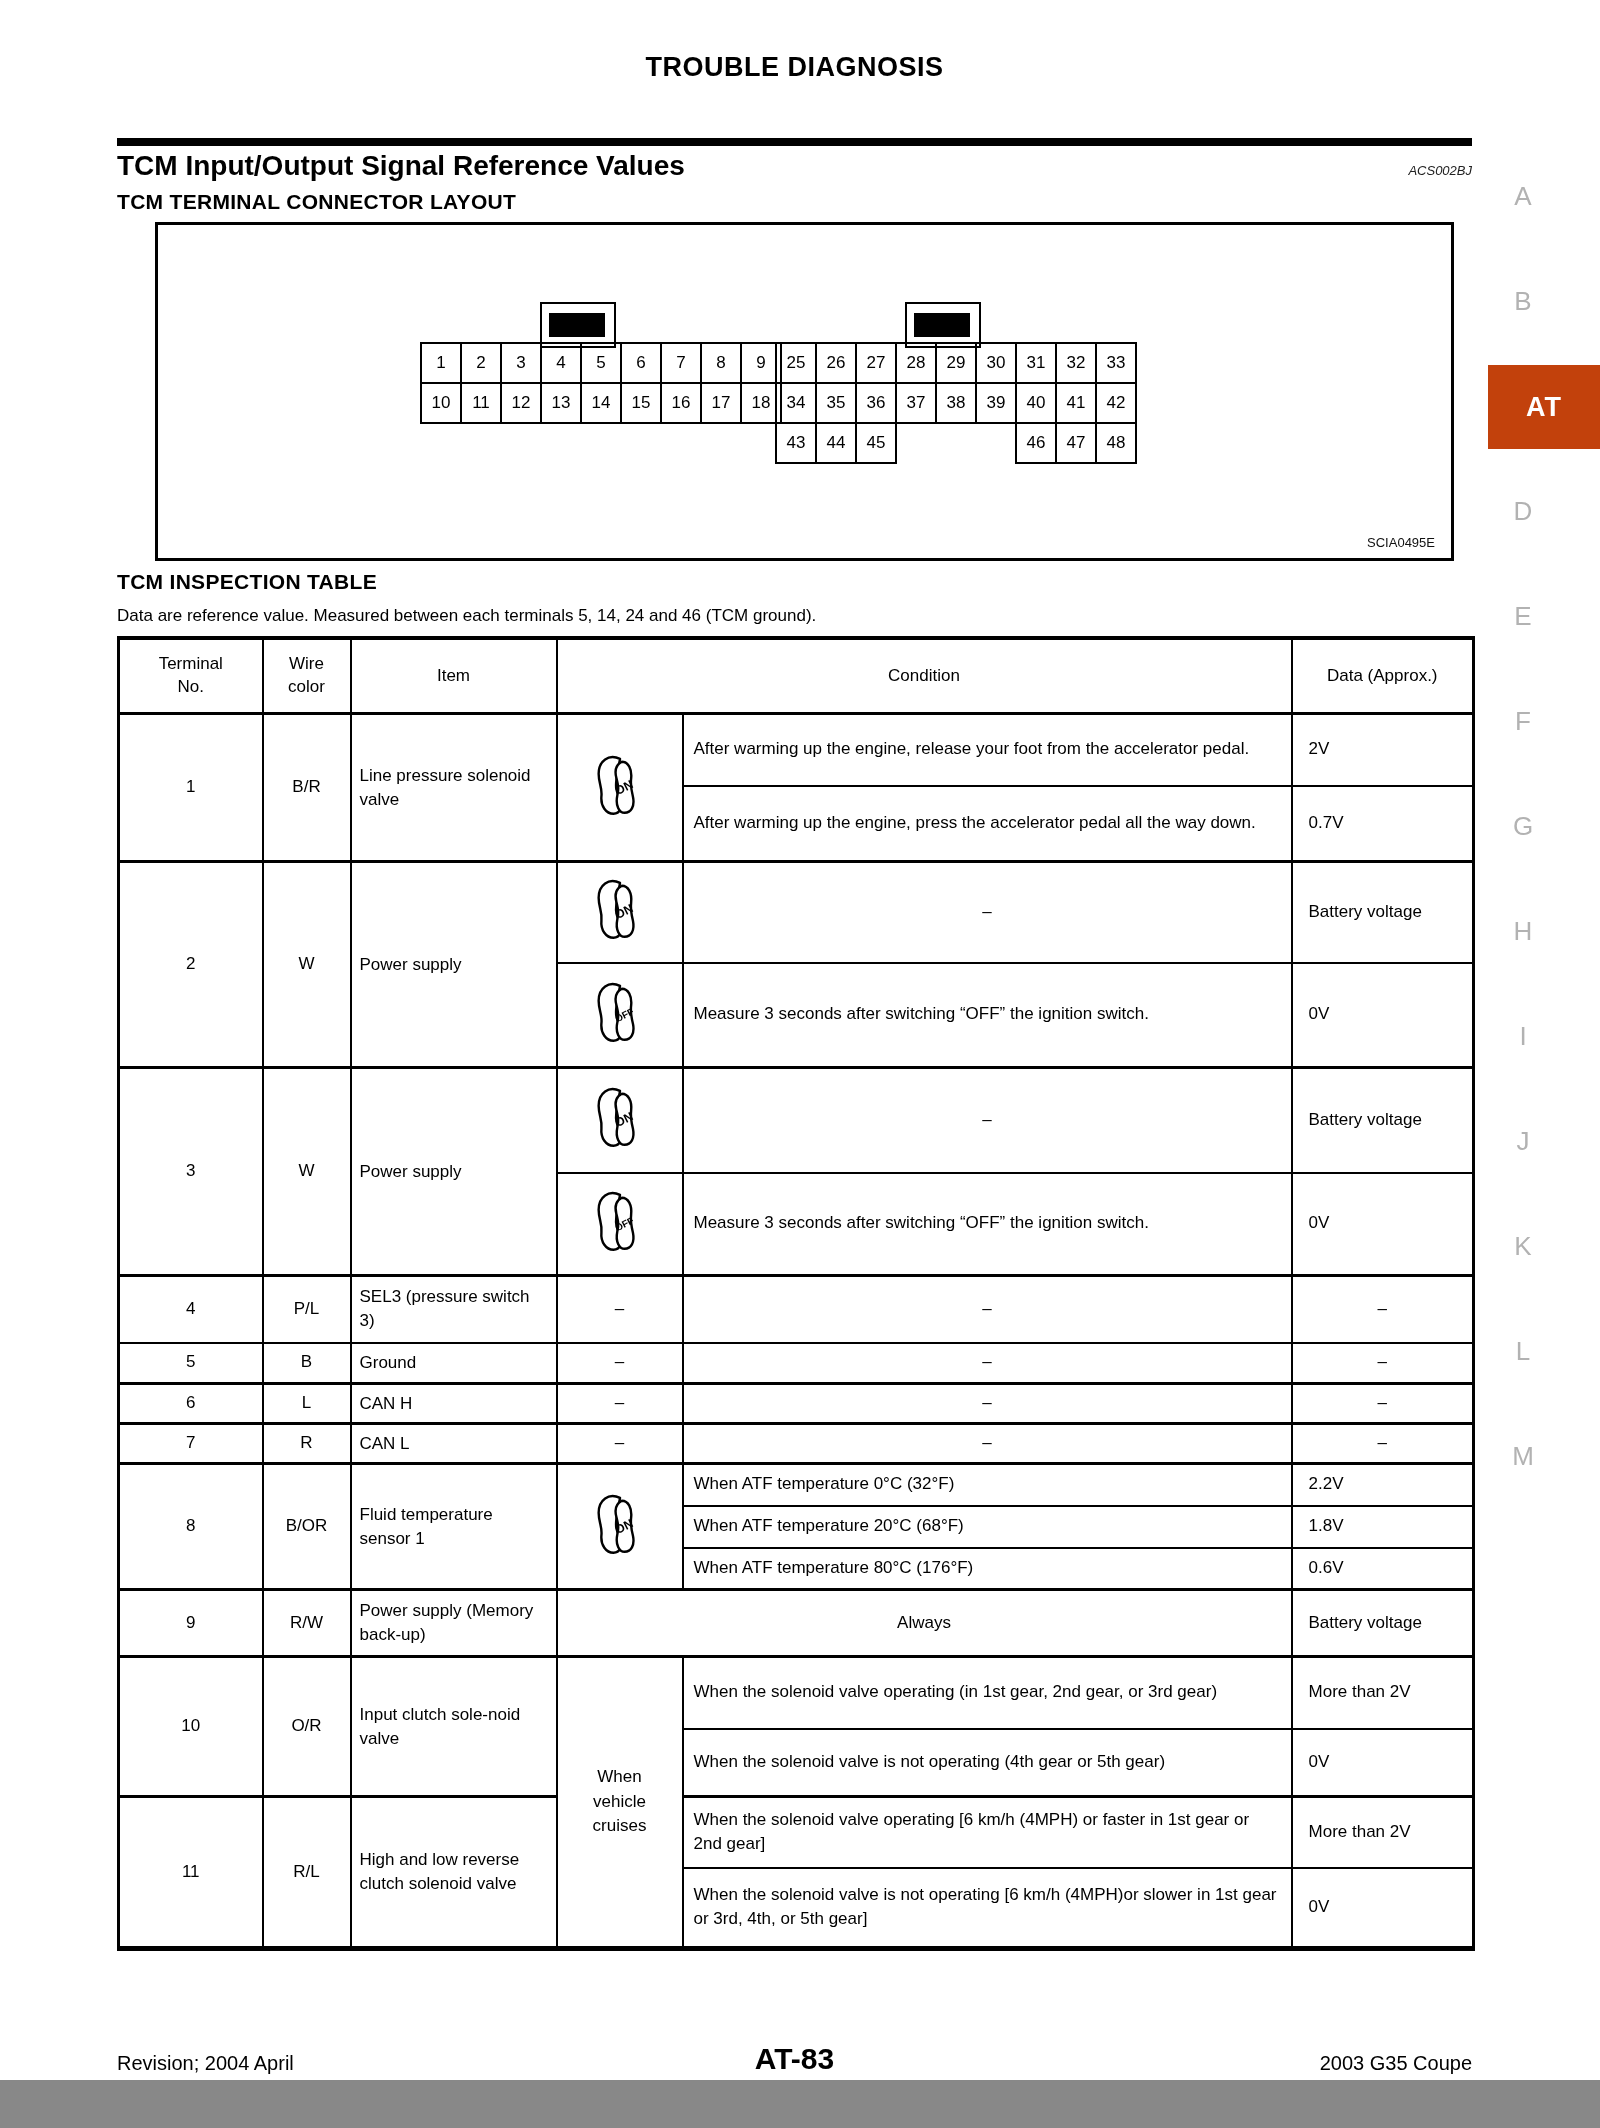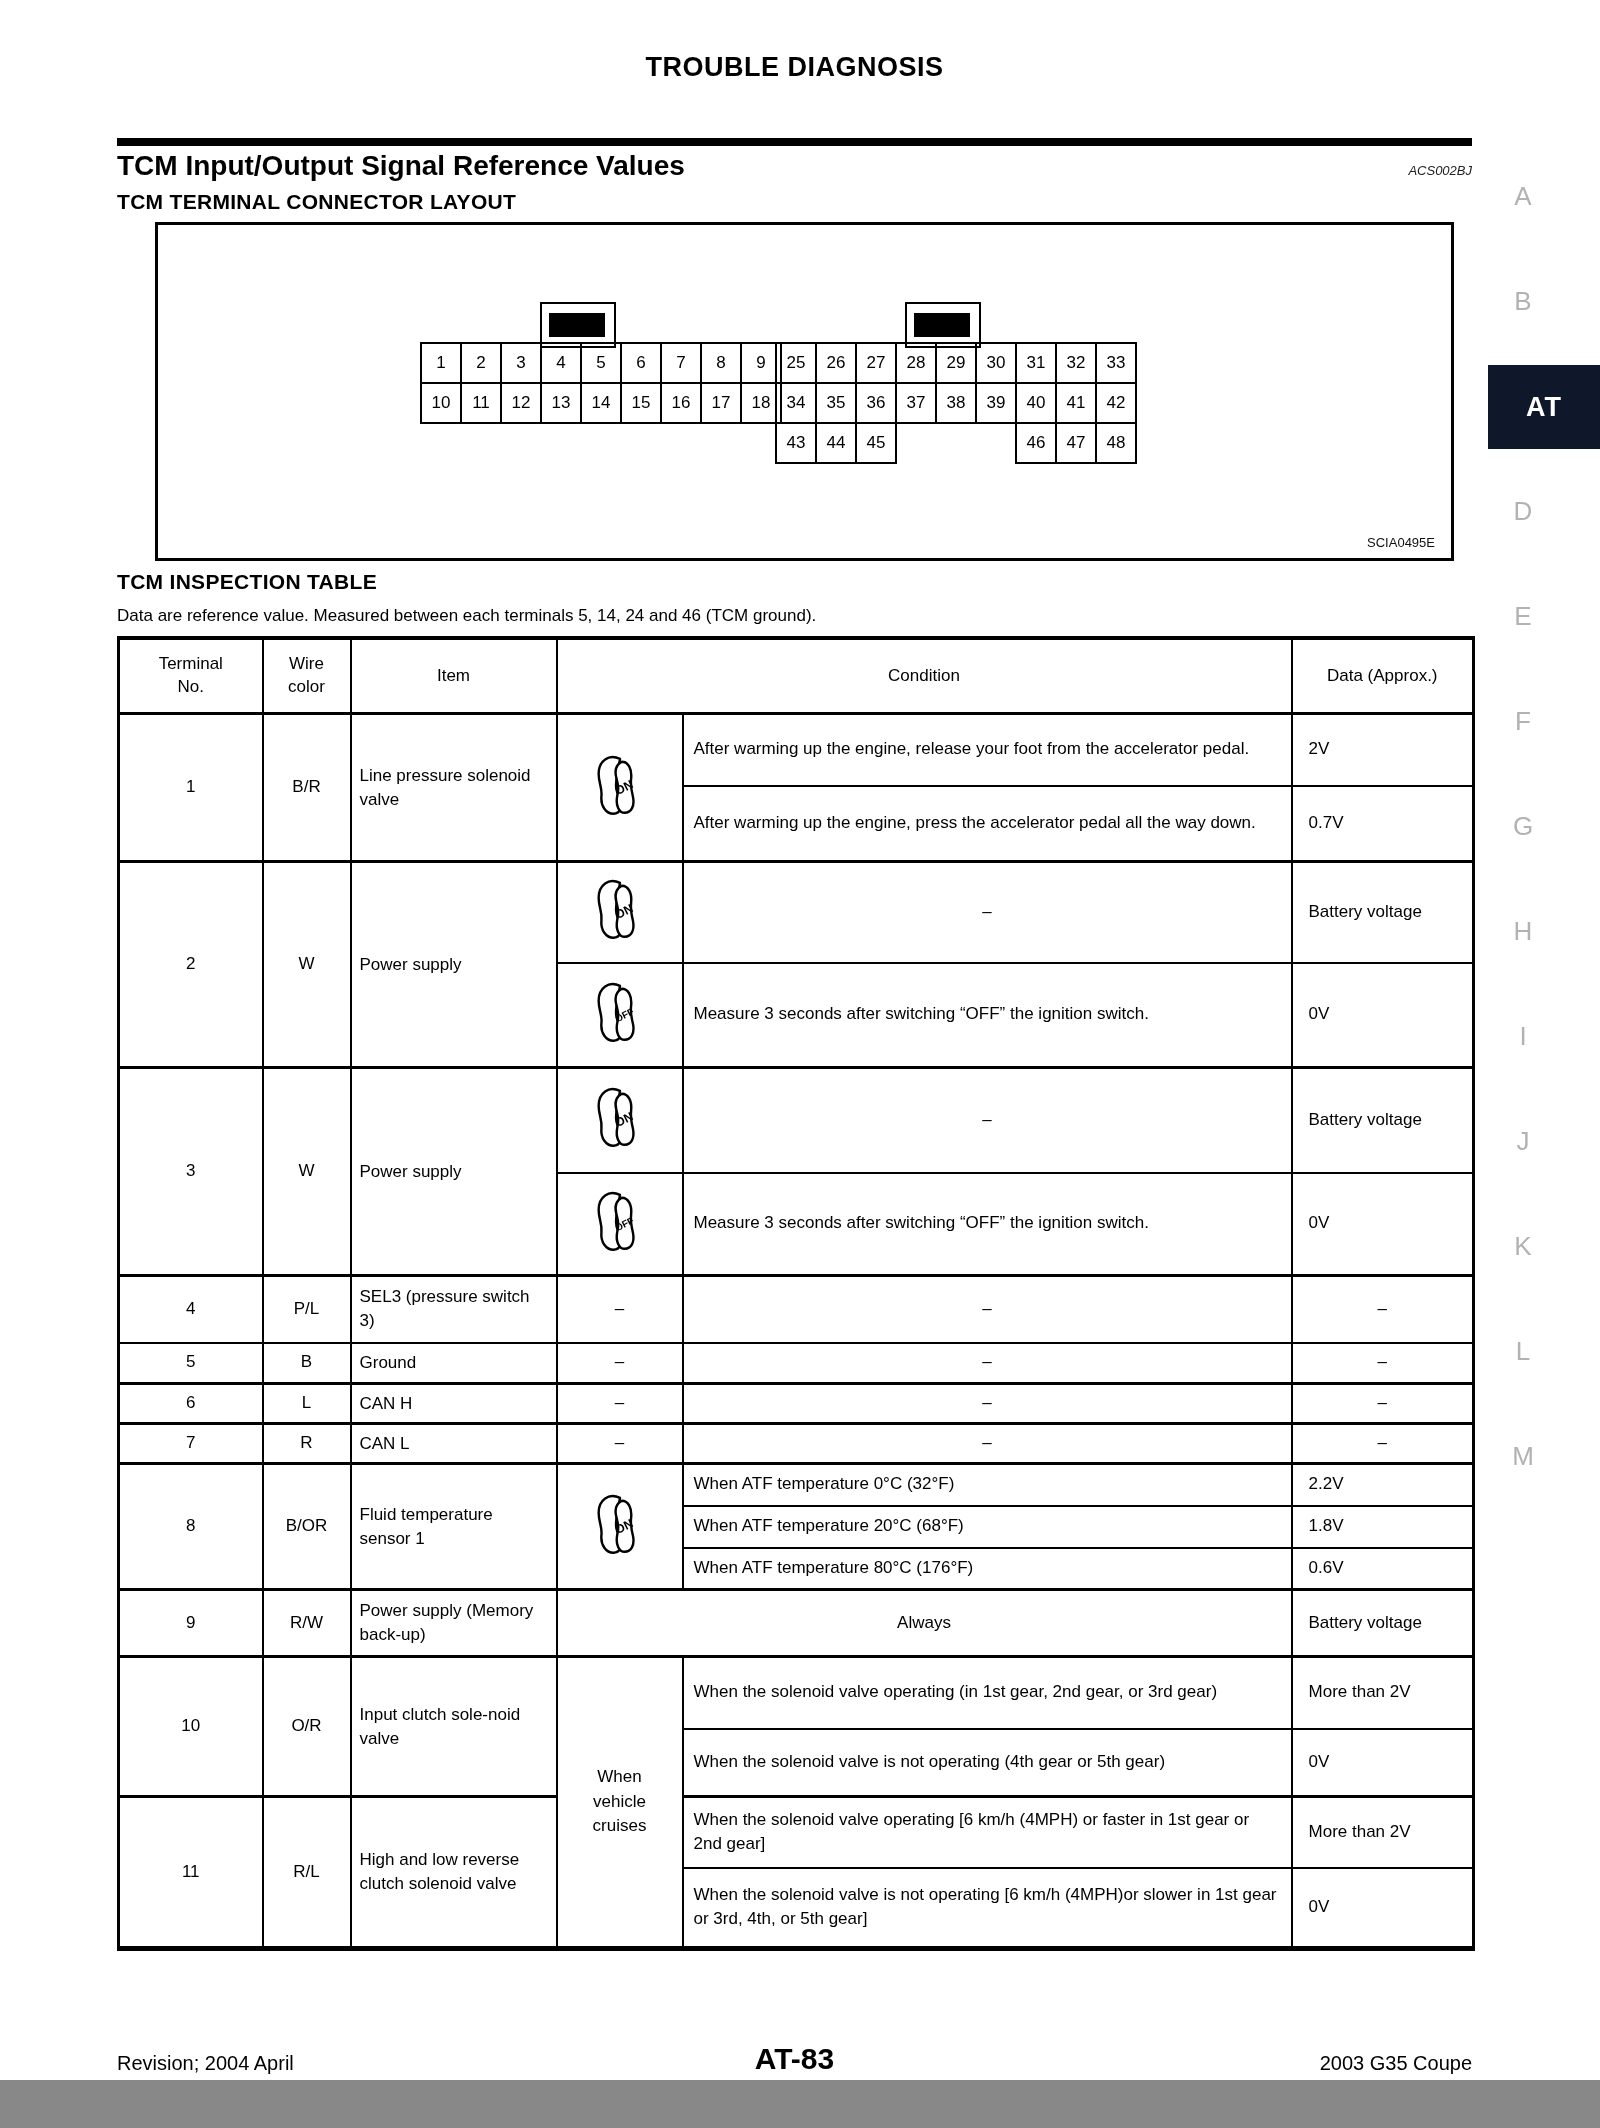--- a/index.html
+++ b/index.html
@@ -41,21 +41,21 @@
     border:2px solid #000;vertical-align:middle;line-height:1.45;padding:2px 10px;
   }
   table.inspect td.c{text-align:center;padding:2px 4px;}
   table.inspect td.item{padding:2px 8px;line-height:1.4;}
   table.inspect td.data{padding:2px 16px;}
   table.inspect td.icon-cell{text-align:center;padding:2px 2px;}
   table.inspect tr.gtop td{border-top:3px solid #000;}
   table.inspect tr.gthin td{border-top:1px solid #000;}
   
   .margin-letter{width:80px;text-align:center;font-size:26px;color:#b2b2b2;}
-  .at-tab{left:1488px;width:112px;height:84px;background:#0f172a;color:#fff;
+  .at-tab{left:1488px;width:112px;height:84px;background:#c2410c;color:#fff;
     display:flex;align-items:center;justify-content:center;font-size:27px;font-weight:bold;letter-spacing:1px;}
   
   .footer-left{left:117px;top:2052px;font-size:20px;}
   .footer-center{left:117px;top:2042px;width:1355px;text-align:center;font-size:30px;font-weight:bold;}
   .footer-right{top:2052px;right:128px;font-size:20px;}
 </style>
 </head>
 <body>
 
 <div class="page">

